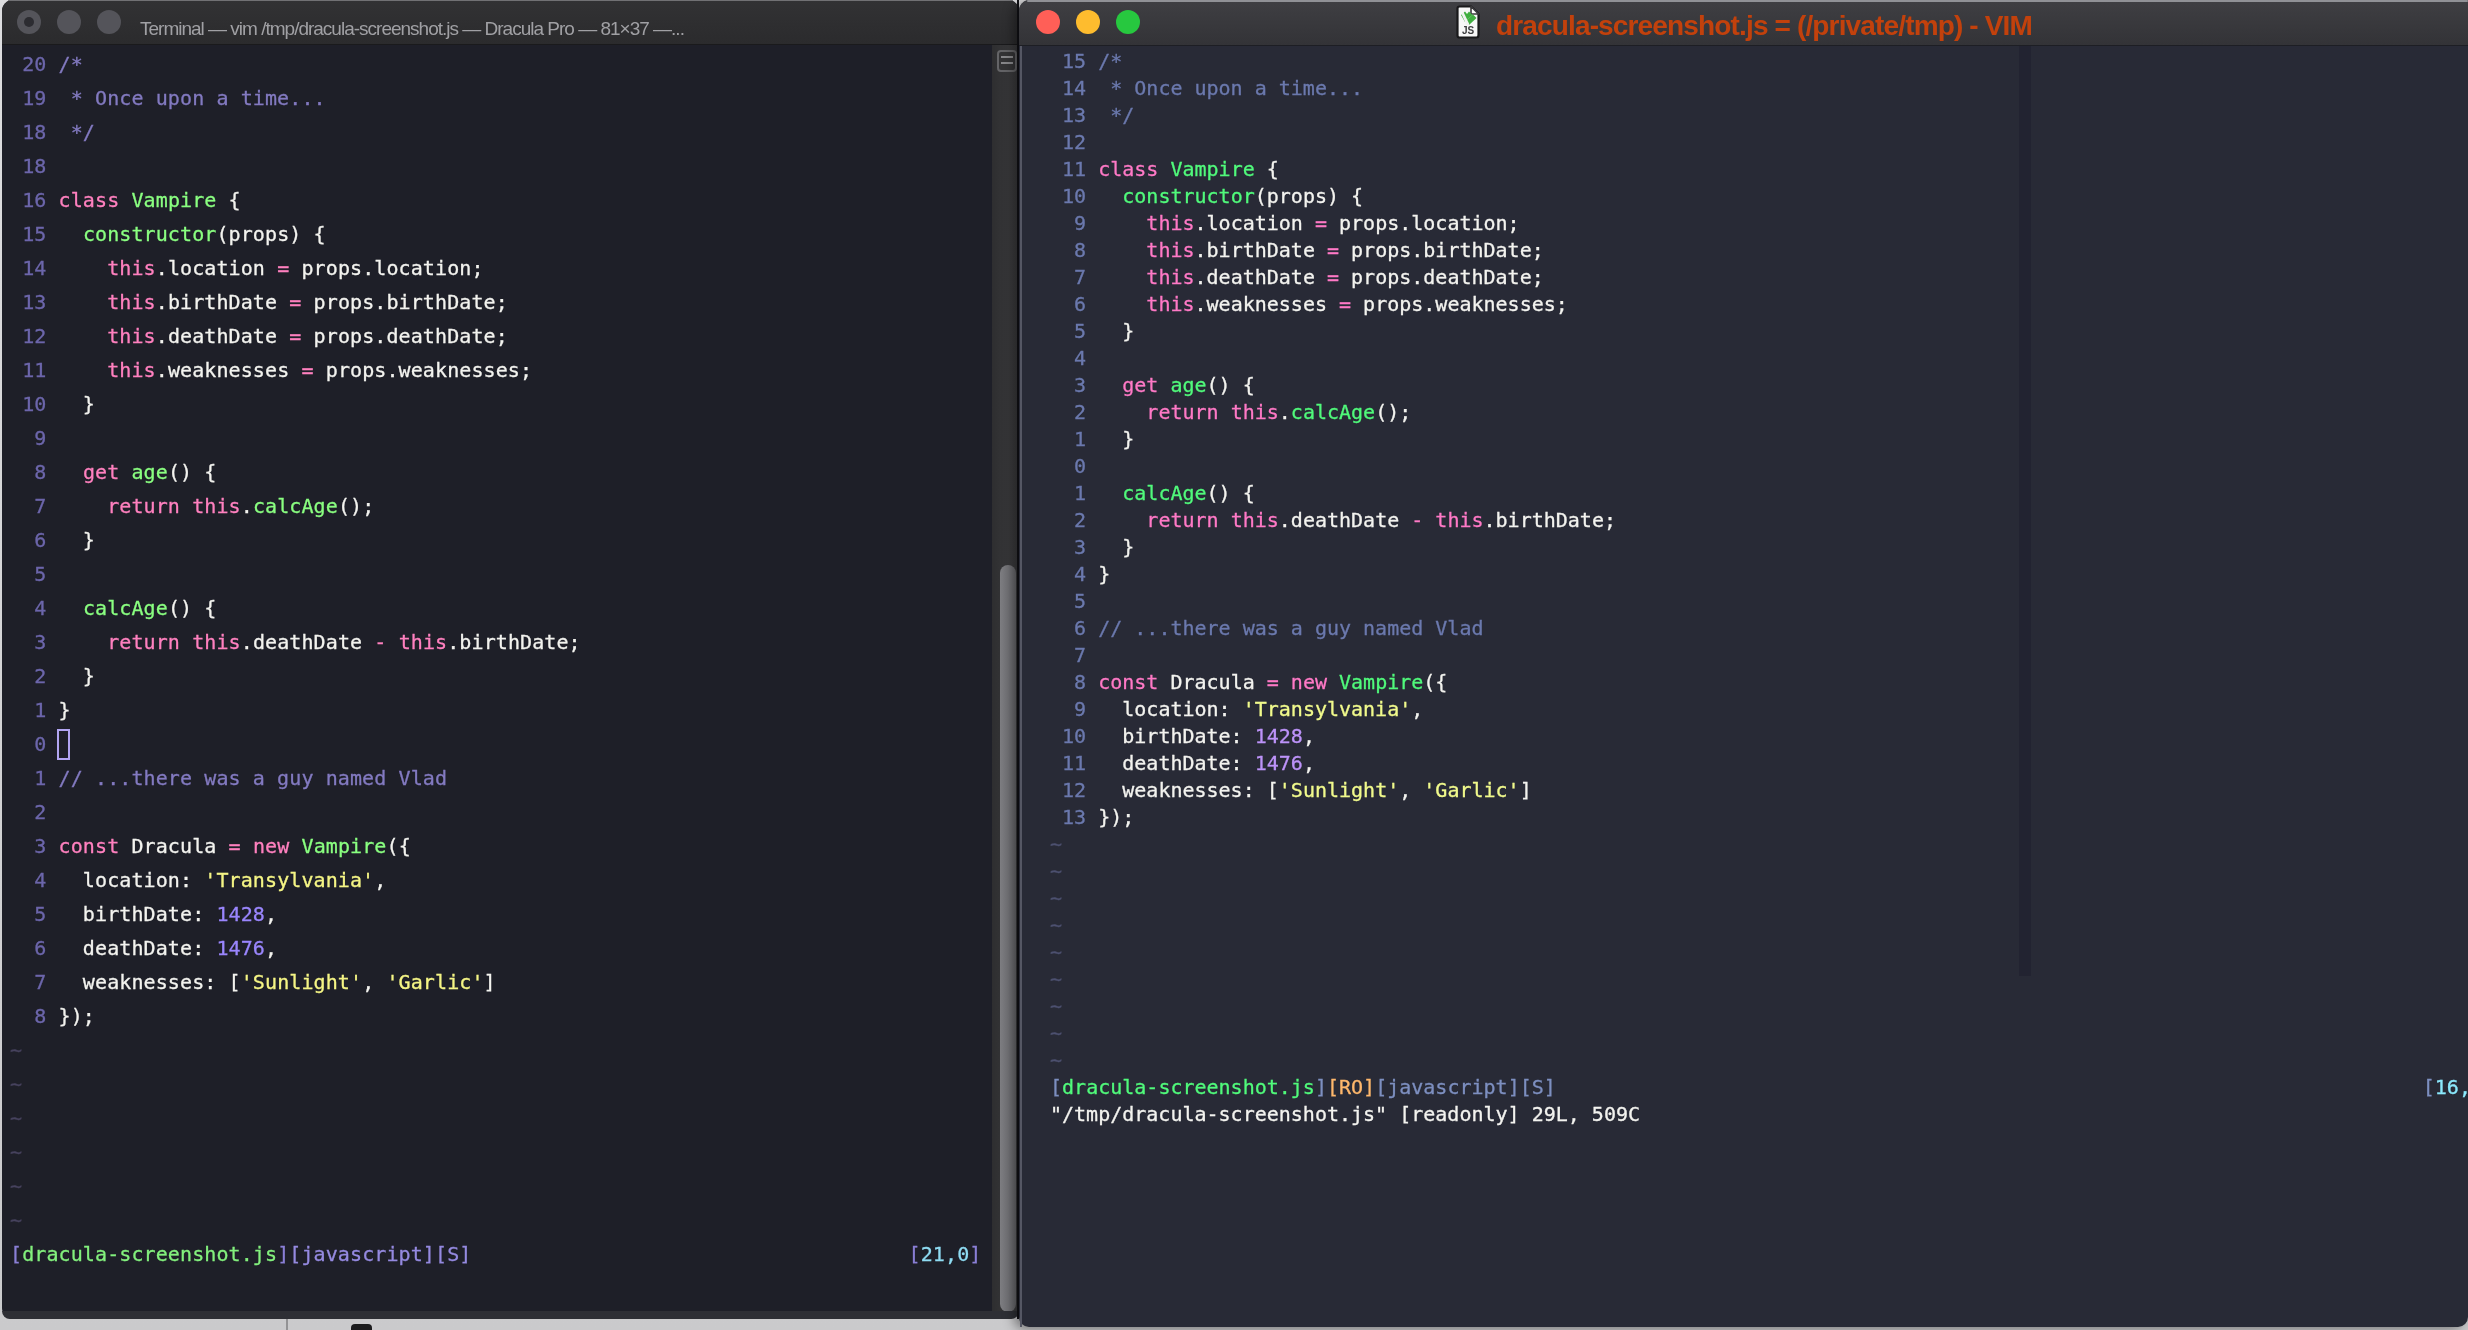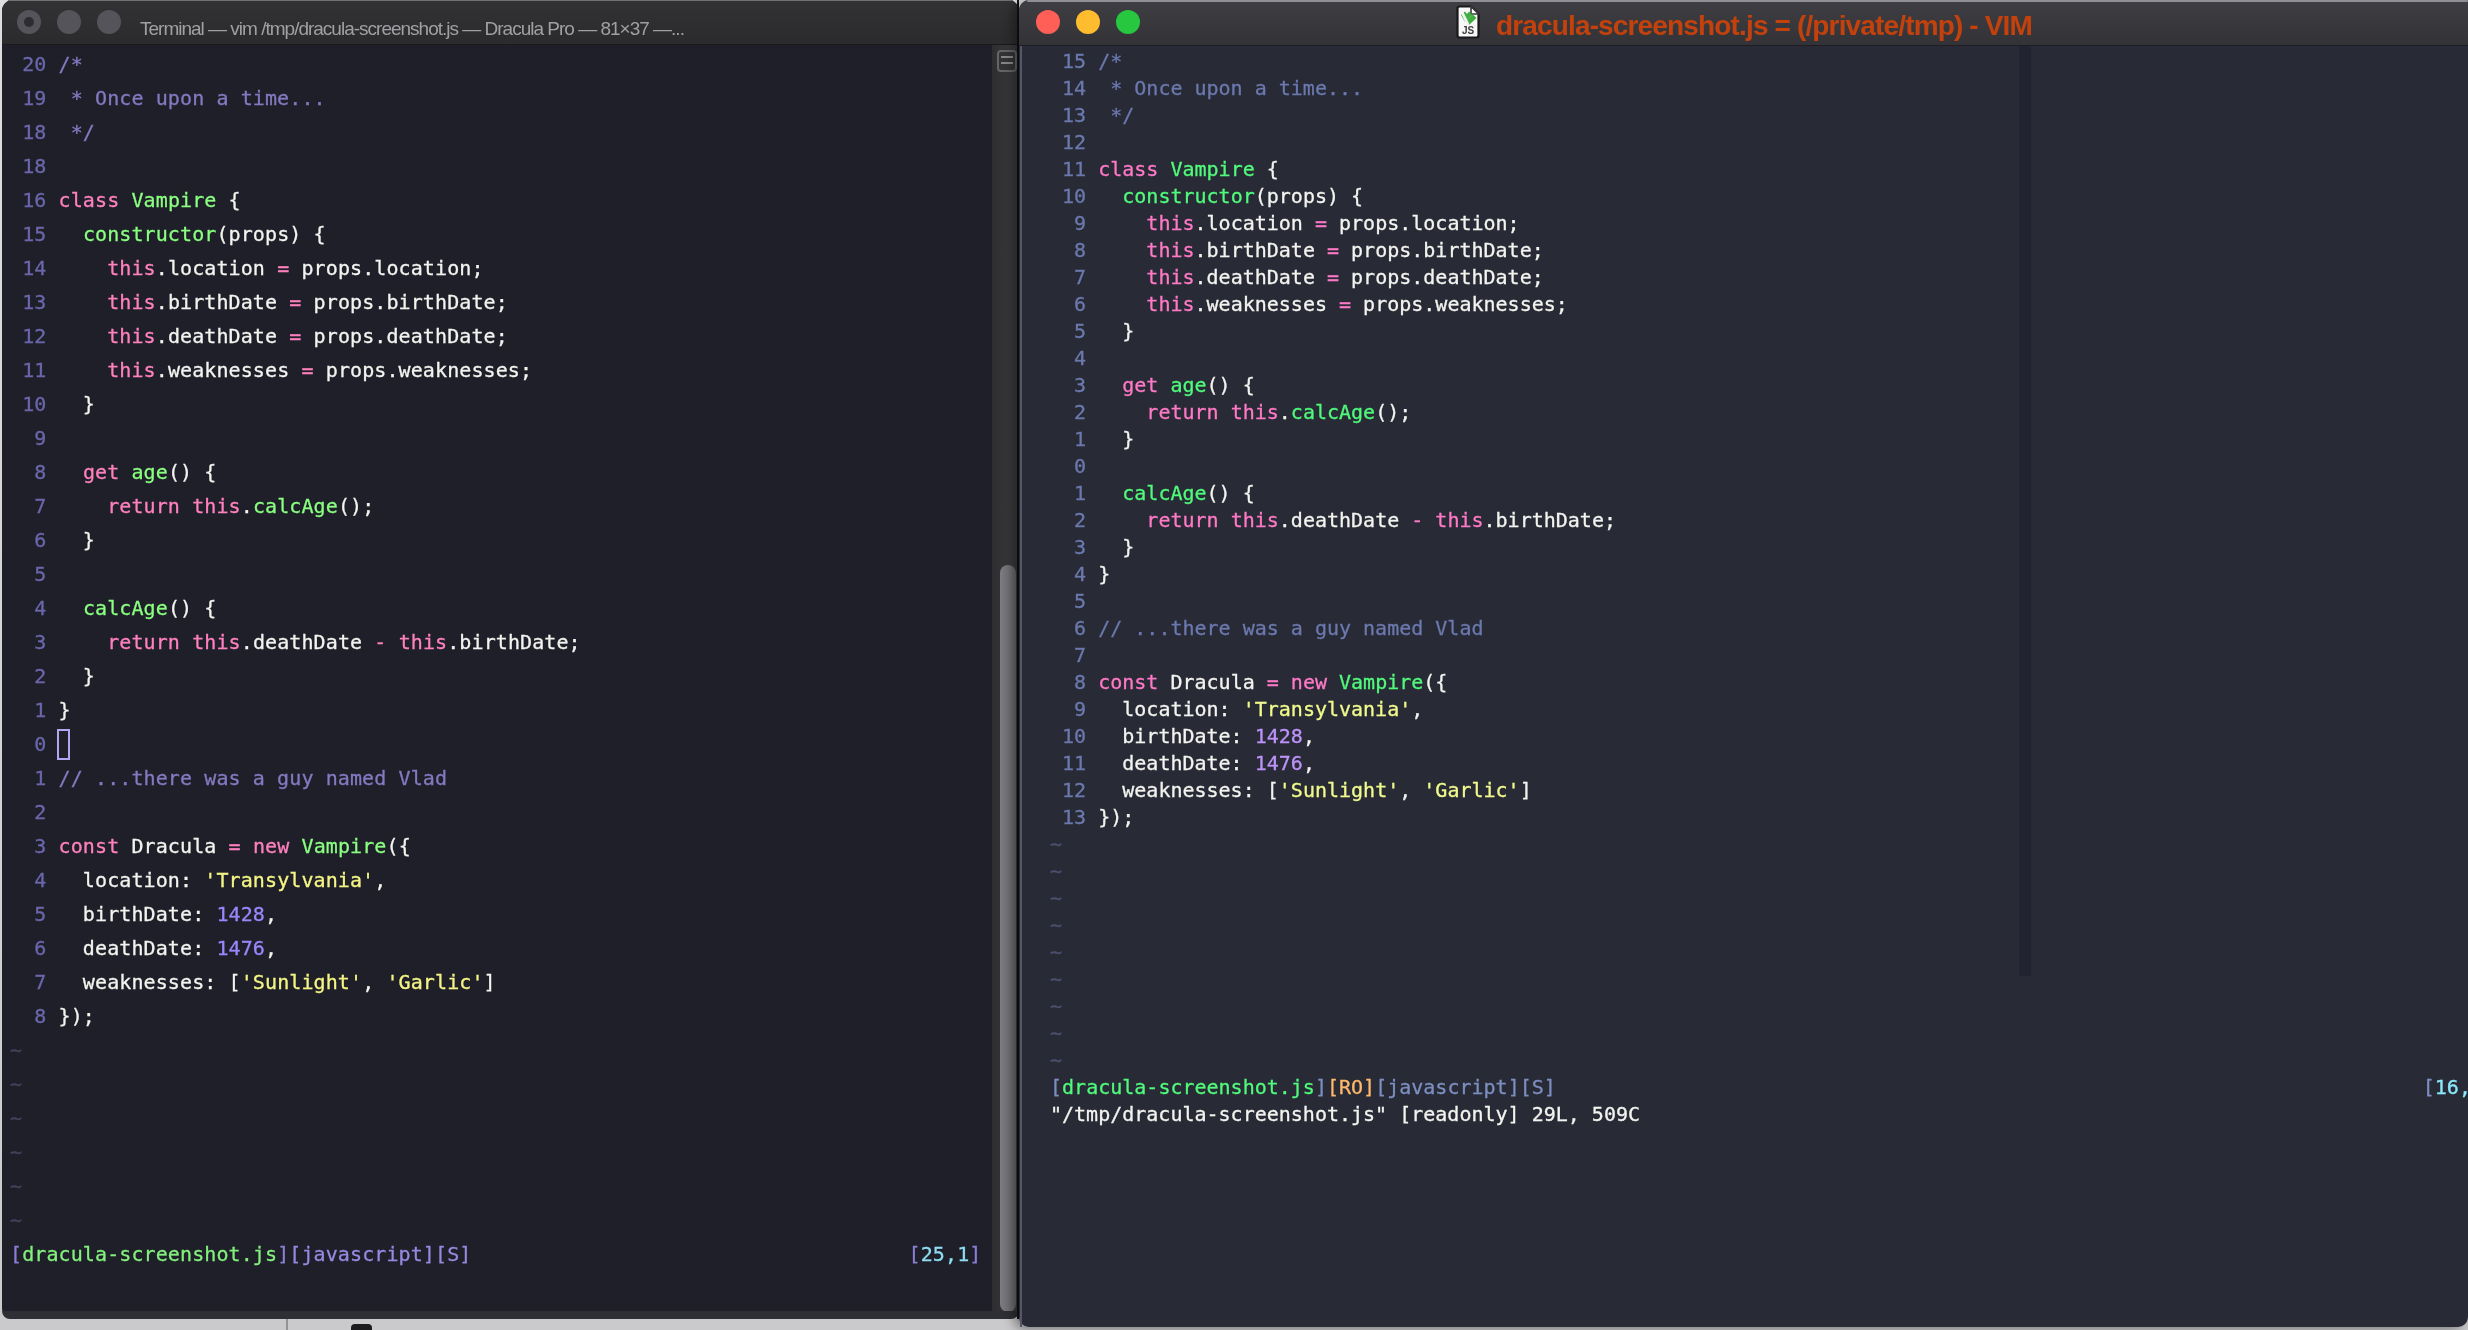--- a/index.html
+++ b/index.html
@@ -97,21 +97,21 @@
 <i class="ln">  5 </i>  birthDate: <i class="pu">1428</i>,
 <i class="ln">  6 </i>  deathDate: <i class="pu">1476</i>,
 <i class="ln">  7 </i>  weaknesses: [<i class="ye">'Sunlight'</i>, <i class="ye">'Garlic'</i>]
 <i class="ln">  8 </i>});
 <i class="td">~</i>
 <i class="td">~</i>
 <i class="td">~</i>
 <i class="td">~</i>
 <i class="td">~</i>
 <i class="td">~</i>
-<i class="sb">[</i><i class="sg">dracula-screenshot.js</i><i class="sb">]</i><i class="sp">[</i><i class="sp">javascript</i><i class="sp">]</i><i class="sp">[</i><i class="sp">S</i><i class="sp">]</i>                                    <i class="sb">[</i><i class="sc">25,1</i><i class="sb">]</i>
+<i class="sb">[</i><i class="sg">dracula-screenshot.js</i><i class="sb">]</i><i class="sp">[</i><i class="sp">javascript</i><i class="sp">]</i><i class="sp">[</i><i class="sp">S</i><i class="sp">]</i>                                    <i class="sb">[</i><i class="sc">21,0</i><i class="sb">]</i>
 </pre>
 <div id="lcur" class="abs"></div>
 <div id="seam" class="abs"></div>
 <div id="rw" class="abs"></div>
 <div id="colcol" class="abs"></div>
 <div id="redge" class="abs"></div>
 <div id="rwtb" class="abs"></div>
 <div id="rb1" class="abs tl"></div>
 <div id="rb2" class="abs tl"></div>
 <div id="rb3" class="abs tl"></div>

